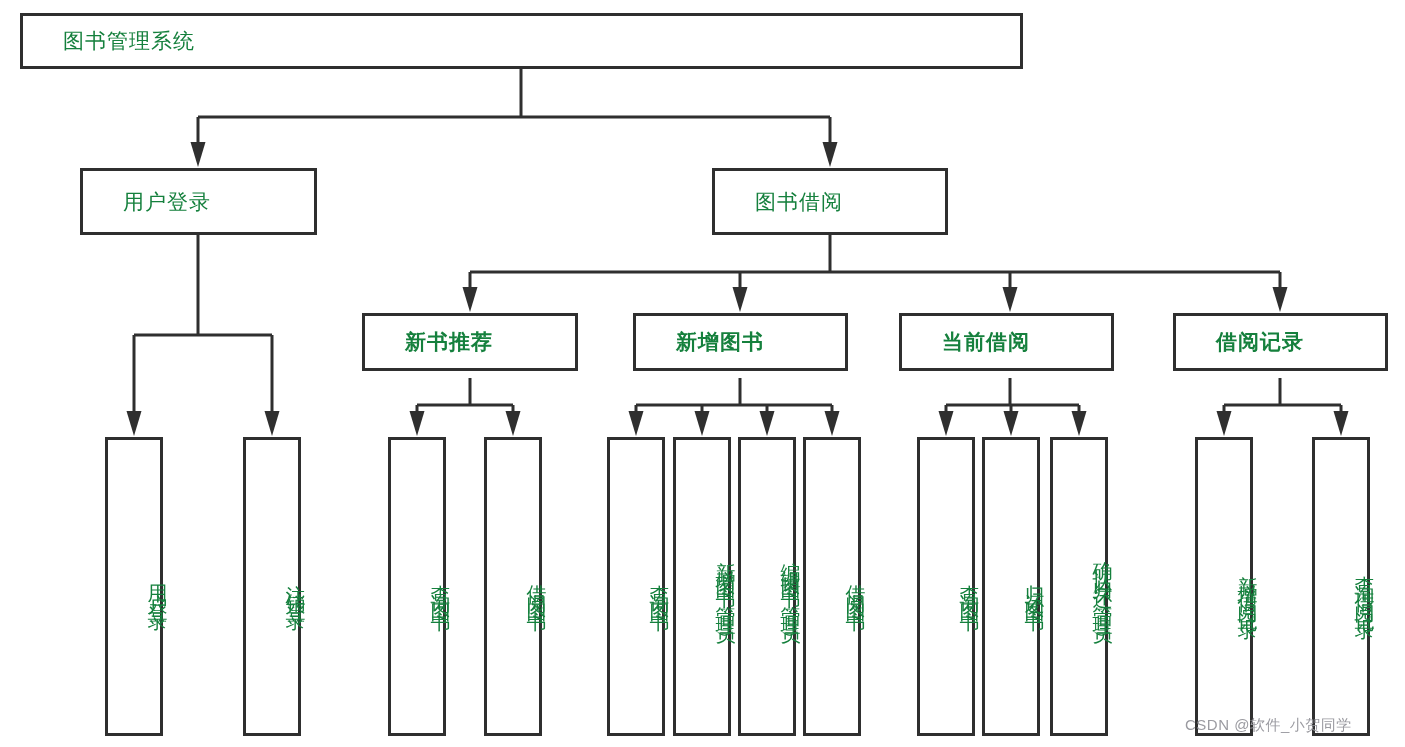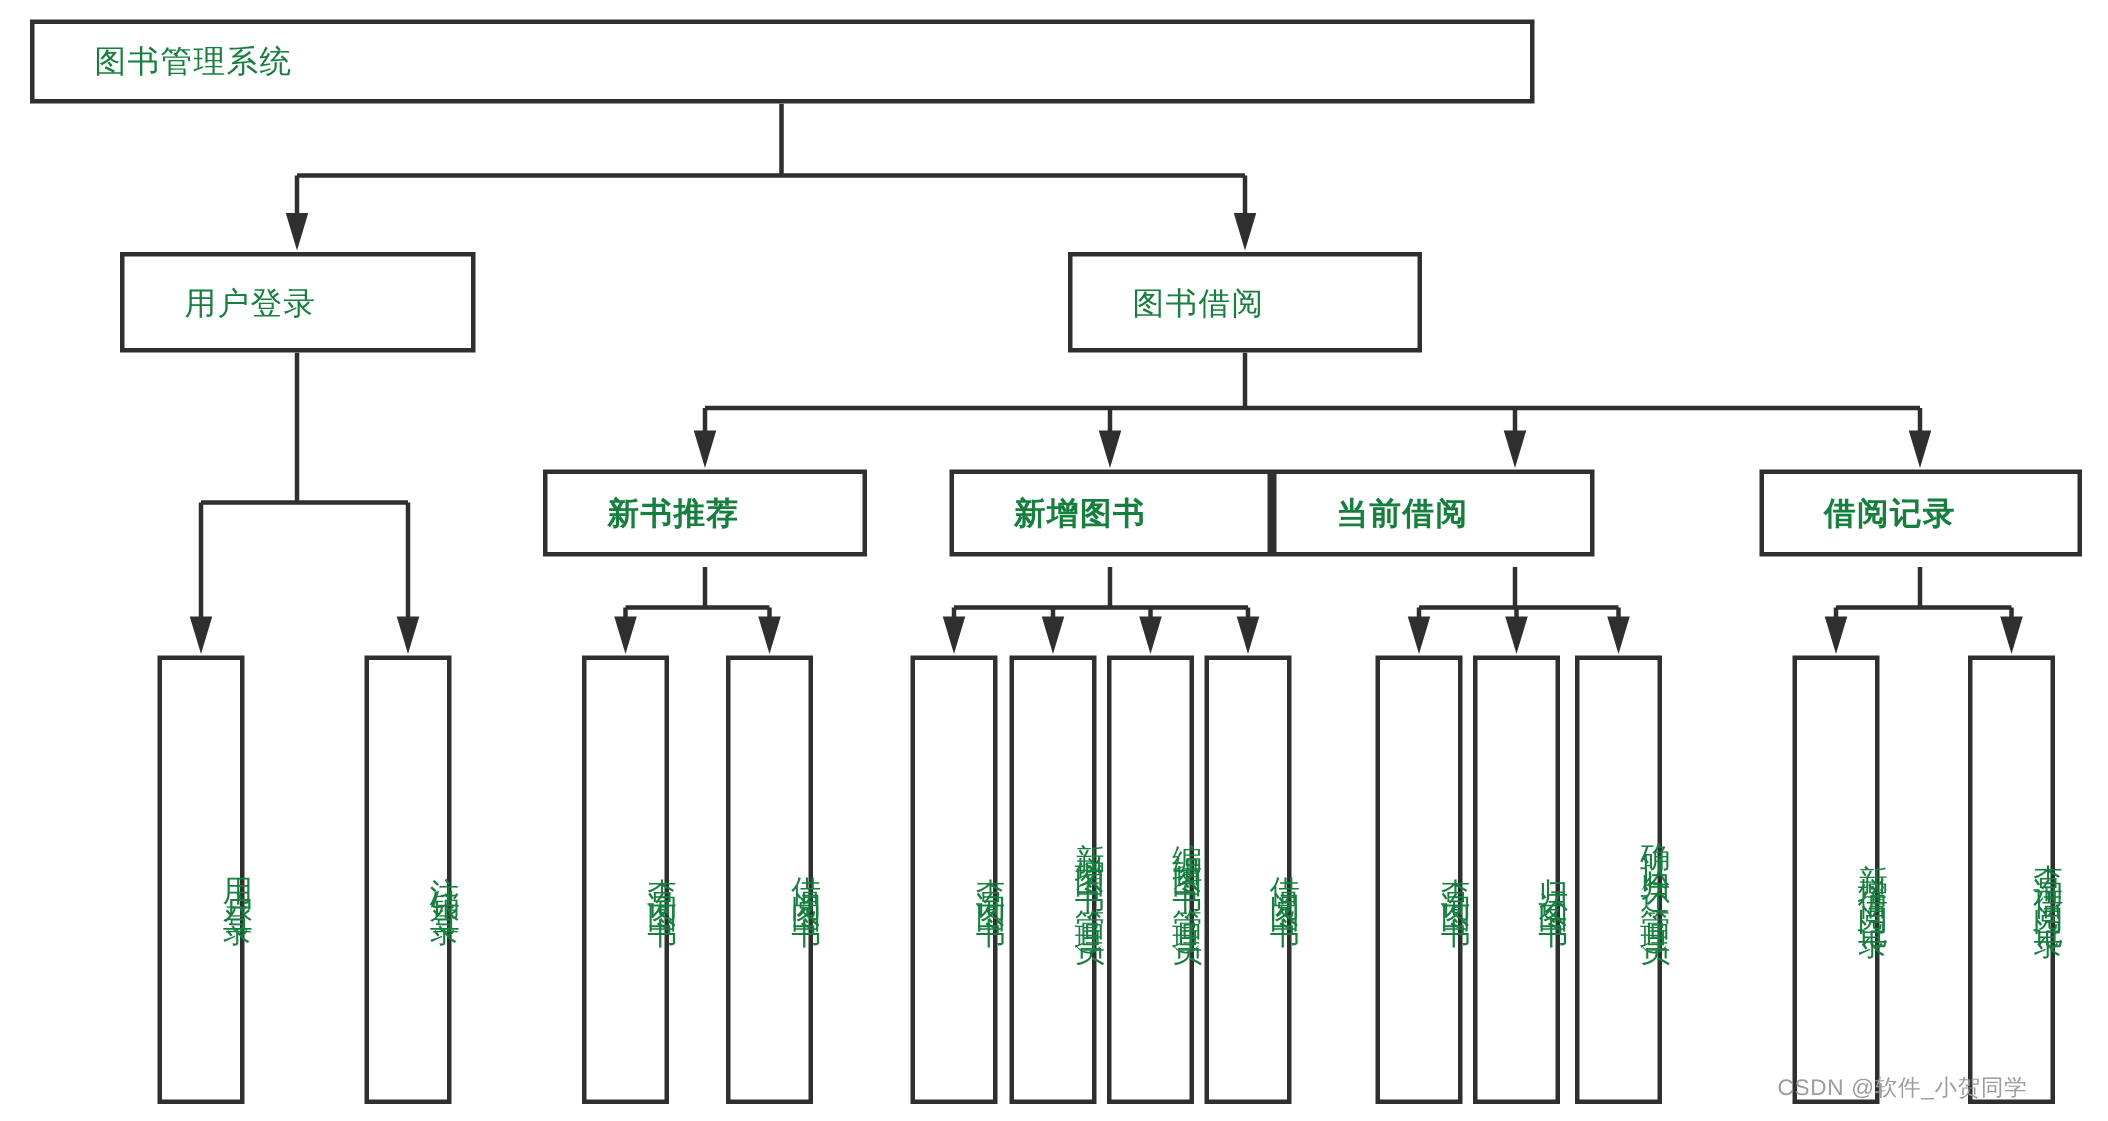--- a/index.html
+++ b/index.html
@@ -27,21 +27,21 @@
     color: #15803d;
     padding-left: 40px;
   }
   .h-box { font-size: 21px; letter-spacing: 1px; }
   .root-box { left: 20px; top: 13px; width: 1003px; height: 56px; }
   .l2-user   { left: 80px;  top: 168px; width: 237px; height: 67px; }
   .l2-book   { left: 712px; top: 168px; width: 236px; height: 67px; }
   .l3-box { top: 313px; width: 215px; height: 58px; font-weight: bold; }
   .l3-new     { left: 362px; width: 216px; }
   .l3-borrow  { left: 633px; }
-  .l3-current { left: 848px; }
+  .l3-current { left: 899px; }
   .l3-records { left: 1173px; }
   .leaf {
     top: 437px;
     width: 58px;
     height: 299px;
   }
   .leaf .vtext {
     writing-mode: vertical-rl;
     text-orientation: mixed;
     font-size: 20px;

